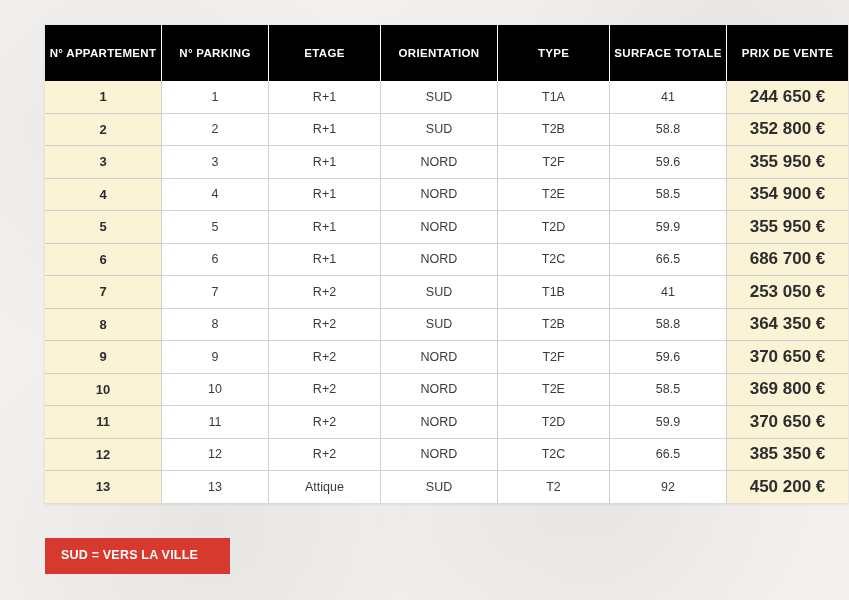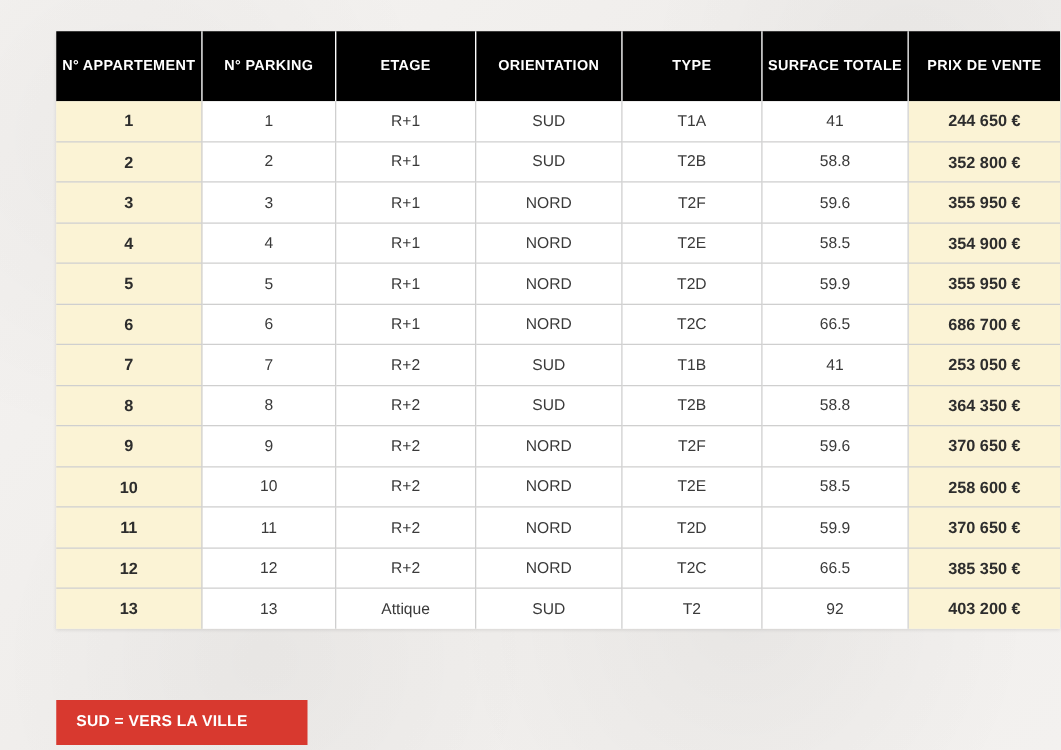--- a/index.html
+++ b/index.html
@@ -69,30 +69,30 @@
   table.price-table td.col-apt {
     background: #fbf3d5;
     font-weight: bold;
     color: #2d2d2d;
     font-size: 13px;
   }
   table.price-table td.col-price {
     background: #fbf3d5;
     font-weight: bold;
     color: #2d2d2d;
-    font-size: 13px;
+    font-size: 17px;
   }
   .legend {
     position: absolute;
     left: 45px;
-    top: 560px;
+    top: 538px;
     background: #d8392f;
     color: #ffffff;
     padding: 8px 14px 9px 16px;
-    width: 201px;
+    width: 185px;
     box-sizing: border-box;
   }
   .legend div {
     font-size: 12.5px;
     font-weight: bold;
     line-height: 1.5;
     letter-spacing: 0.2px;
   }
 </style>
 </head>
@@ -195,21 +195,21 @@
           <td>59.6</td>
           <td class="col-price">370 650 €</td>
         </tr>
         <tr>
           <td class="col-apt">10</td>
           <td>10</td>
           <td>R+2</td>
           <td>NORD</td>
           <td>T2E</td>
           <td>58.5</td>
-          <td class="col-price">258 600 €</td>
+          <td class="col-price">369 800 €</td>
         </tr>
         <tr>
           <td class="col-apt">11</td>
           <td>11</td>
           <td>R+2</td>
           <td>NORD</td>
           <td>T2D</td>
           <td>59.9</td>
           <td class="col-price">370 650 €</td>
         </tr>
@@ -222,21 +222,21 @@
           <td>66.5</td>
           <td class="col-price">385 350 €</td>
         </tr>
         <tr>
           <td class="col-apt">13</td>
           <td>13</td>
           <td>Attique</td>
           <td>SUD</td>
           <td>T2</td>
           <td>92</td>
-          <td class="col-price">403 200 €</td>
+          <td class="col-price">450 200 €</td>
         </tr>
       </tbody>
   </table>
 </div>
 
 <div class="legend">
   <div>SUD = VERS LA VILLE</div>
 </div>
 
 </body></html>

